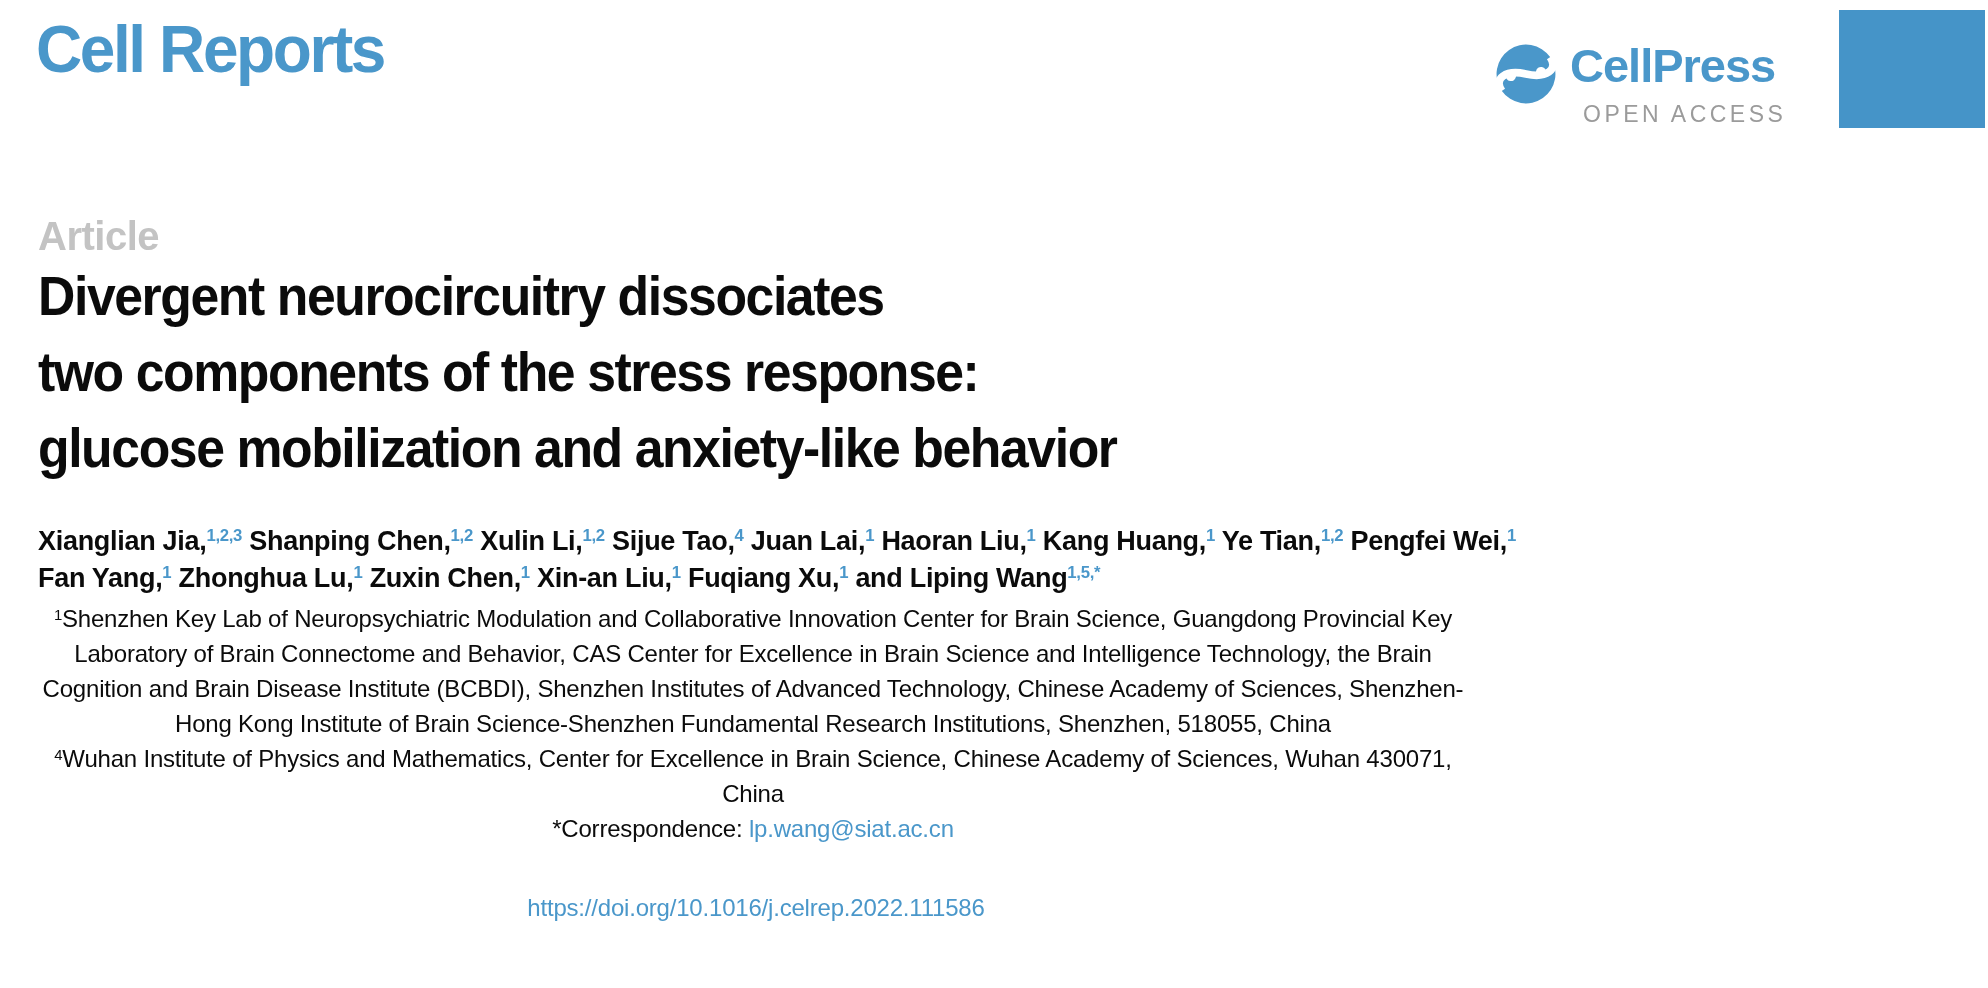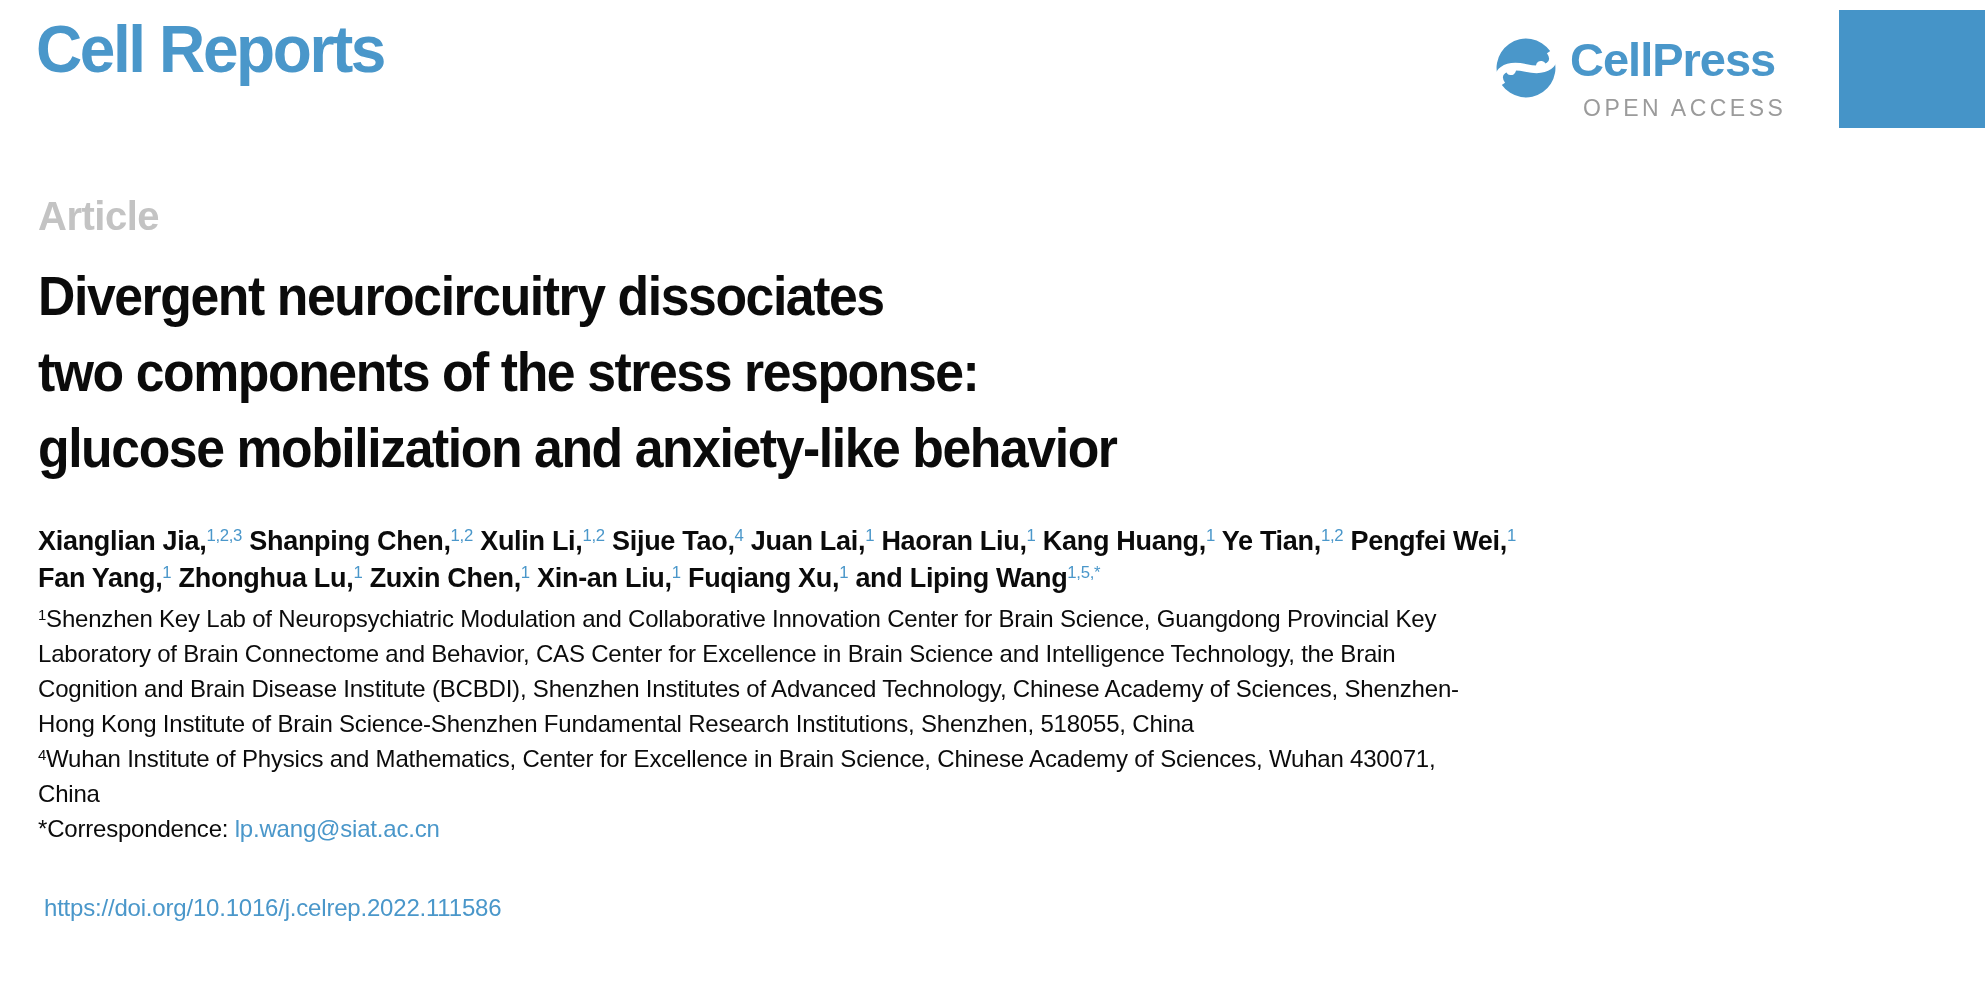--- a/index.html
+++ b/index.html
@@ -13,54 +13,54 @@
   html,body{width:1988px;height:988px;background:#ffffff;overflow:hidden;}
   body{font-family:"Liberation Sans","DejaVu Sans",sans-serif;color:var(--ink);position:relative;}
 
   .brand{
     position:absolute;left:36px;top:16px;
     font-size:66px;font-weight:bold;color:var(--brand-blue);
     letter-spacing:-2.5px;transform:scaleX(0.97);transform-origin:left top;
     line-height:1;
   }
 
-  .lockup{position:absolute;left:1494px;top:34px;display:flex;align-items:flex-start;justify-content:center;}
+  .lockup{position:absolute;left:1494px;top:40px;display:flex;align-items:flex-start;justify-content:center;}
   .swirl{width:64px;height:64px;display:inline-block;margin-top:2px;}
   .lockup-text{margin-left:12px;}
   .cp-name{font-size:47px;font-weight:bold;color:var(--brand-blue);letter-spacing:-1px;line-height:1.1;}
   .oa{font-size:23px;color:var(--oa-gray);letter-spacing:3.5px;margin-top:9px;margin-left:13px;}
 
   .blue-square{position:absolute;left:1839px;top:10px;width:146px;height:118px;background:var(--square-blue);}
 
   .article-label{
-    position:absolute;left:38px;top:194px;
+    position:absolute;left:38px;top:214px;
     font-size:40px;font-weight:bold;color:var(--label-gray);
     letter-spacing:-0.5px;
   }
 
   .title{
     position:absolute;left:38px;top:258px;width:1500px;
     font-size:55px;font-weight:bold;color:var(--ink);
     line-height:76px;letter-spacing:-1.5px;
     transform:scaleX(0.94);transform-origin:left top;
   }
 
   .authors{
     position:absolute;left:38px;top:523px;width:1930px;
     font-size:27px;font-weight:bold;color:var(--ink);
     line-height:37px;letter-spacing:-0.3px;
   }
   .authors sup{
     color:var(--brand-blue);font-size:62%;line-height:0;
-    vertical-align:baseline;position:relative;top:-0.55em;font-weight:normal;
+    vertical-align:baseline;position:relative;top:-0.55em;font-weight:bold;
   }
 
   .backmatter{
     position:absolute;left:38px;top:601px;width:1430px;
-    font-size:24px;color:var(--ink);line-height:35px;letter-spacing:-0.2px;
+    font-size:24px;color:var(--ink);line-height:35px;letter-spacing:-0.2px;text-align:center;
   }
   .backmatter sup{
     font-size:62%;line-height:0;vertical-align:baseline;position:relative;top:-0.5em;
   }
   .link{color:var(--brand-blue);text-decoration:none;cursor:pointer;}
   .doi-line{margin-left:6px;margin-top:44px;}
 </style>
 </head>
 <body>
 

